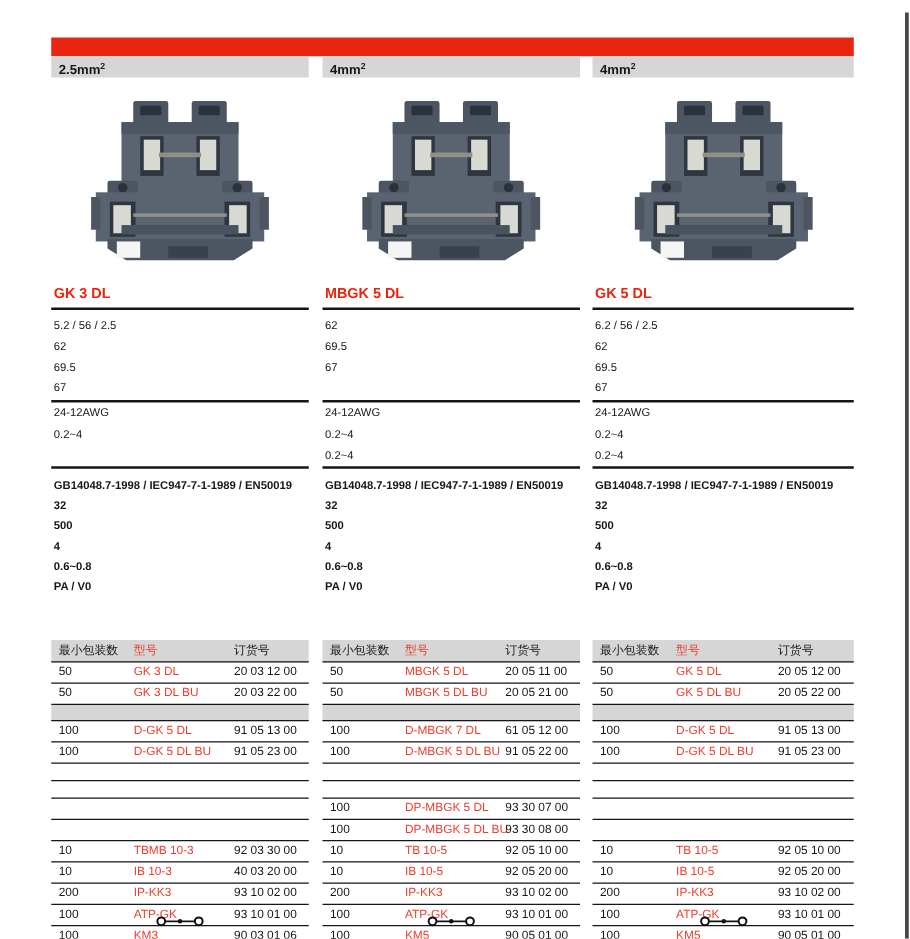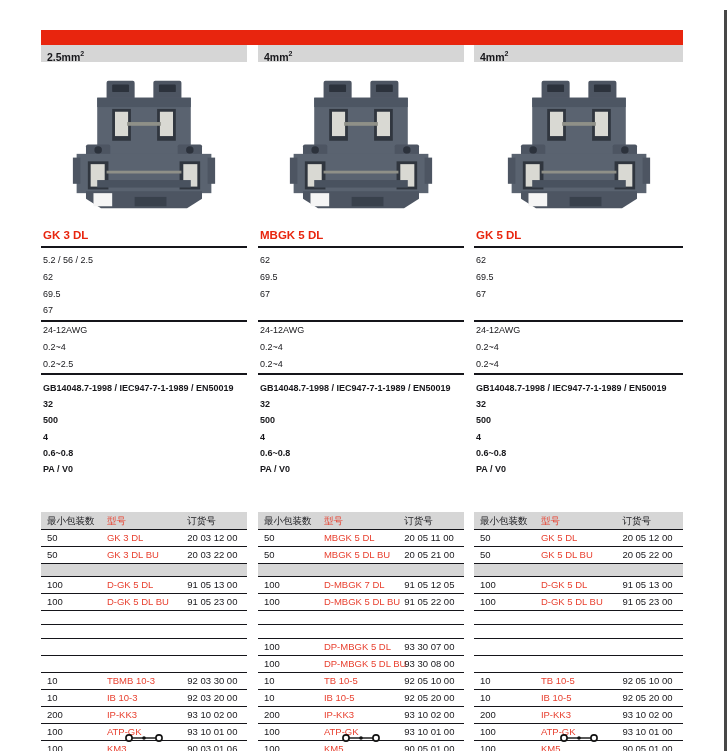--- a/index.html
+++ b/index.html
@@ -28,21 +28,21 @@
   .thead{position:relative;height:17px;line-height:17px;background:var(--bar-gray);
     border-bottom:1.5px solid #15151a;font-size:9.5px;margin-top:35px;}
   .trow{position:relative;height:16px;line-height:16px;border-bottom:1.5px solid #15151a;font-size:9.5px;}
   .trow.spacer{height:12px;background:var(--bar-gray);}
   .trow.empty{height:13px;}
   .grayband{height:13px;background:var(--bar-gray);}
   .cq{position:absolute;left:6px;white-space:nowrap;}
   .cm{position:absolute;left:32%;white-space:nowrap;}
   .co{position:absolute;left:71%;white-space:nowrap;}
   .trow .cm{color:var(--model-red);}
-  .thead .cm{color:var(--model-red);}
+  .thead .cm{color:var(--model-red);font-family:Liberation Mono, monospace;}
   .csym{position:absolute;top:730px;left:50%;transform:translateX(-50%);}
 </style>
 </head>
 <body style="--accent-red: #e8250e; --model-red: #e84130; --bar-gray: #d6d6d6; --line-black: #15151a; --product-body: #5a6370;">
 
 <div class="redbar"></div>
 <div class="edge"></div>
 <div class="col c0">
     <div class="seclabel">
       <span>2.5mm</span><sup>2</sup>
@@ -82,21 +82,20 @@
     <div class="specs sa" style="top:252px">
       <div class="sline">5.2 / 56 / 2.5</div>
       <div class="sline">62</div>
       <div class="sline">69.5</div>
       <div class="sline">67</div>
     </div>
     <div class="tline" style="top:320px"></div>
     <div class="specs sb" style="top:322px">
       <div class="sline">24-12AWG</div>
       <div class="sline">0.2~4</div>
-      <div class="sline">0.2~2.5</div>
     </div>
     <div class="tline thick" style="top:373px"></div>
     <div class="specs sc" style="top:380px">
       <div class="sline">GB14048.7-1998 / IEC947-7-1-1989 / EN50019</div>
       <div class="sline">32</div>
       <div class="sline">500</div>
       <div class="sline">4</div>
       <div class="sline">0.6~0.8</div>
       <div class="sline">PA / V0</div>
     </div>
@@ -132,21 +131,21 @@
       <div class="trow"></div>
       <div class="trow"></div>
       <div class="trow">
         <span class="cq">10</span>
         <span class="cm">TBMB 10-3</span>
         <span class="co">92 03 30 00</span>
       </div>
       <div class="trow">
         <span class="cq">10</span>
         <span class="cm">IB 10-3</span>
-        <span class="co">92 03 20 00</span>
+        <span class="co">40 03 20 00</span>
       </div>
       <div class="trow">
         <span class="cq">200</span>
         <span class="cm">IP-KK3</span>
         <span class="co">93 10 02 00</span>
       </div>
       <div class="trow">
         <span class="cq">100</span>
         <span class="cm">ATP-GK</span>
         <span class="co">93 10 01 00</span>
@@ -235,21 +234,21 @@
       </div>
       <div class="trow">
         <span class="cq">50</span>
         <span class="cm">MBGK 5 DL BU</span>
         <span class="co">20 05 21 00</span>
       </div>
       <div class="trow spacer"></div>
       <div class="trow">
         <span class="cq">100</span>
         <span class="cm">D-MBGK 7 DL</span>
-        <span class="co">91 05 12 05</span>
+        <span class="co">61 05 12 00</span>
       </div>
       <div class="trow">
         <span class="cq">100</span>
         <span class="cm">D-MBGK 5 DL BU</span>
         <span class="co">91 05 22 00</span>
       </div>
       <div class="trow empty"></div>
       <div class="trow empty"></div>
       <div class="trow">
         <span class="cq">100</span>
@@ -326,20 +325,21 @@
   <rect x="122" y="91" width="15" height="24" fill="#d9d9d3"></rect>
   <rect x="40" y="98" width="80" height="3" fill="#8f9088"></rect>
   <rect x="30" y="108" width="100" height="8" fill="#49525f"></rect>
   <path d="M18 120 h124 v8 l-16 10 h-92 l-16 -10 z" fill="#4d5562"></path>
   <rect x="26" y="122" width="20" height="14" fill="#f5f5f5"></rect>
   <rect x="70" y="126" width="34" height="10" fill="#39414c"></rect>
 </svg></div>
     <div class="ptitle">GK 5 DL</div>
     <div class="tline" style="top:246px"></div>
     <div class="specs sa" style="top:252px">
+      <div class="sline">6.2 / 56 / 2.5</div>
       <div class="sline">62</div>
       <div class="sline">69.5</div>
       <div class="sline">67</div>
     </div>
     <div class="tline" style="top:320px"></div>
     <div class="specs sb" style="top:322px">
       <div class="sline">24-12AWG</div>
       <div class="sline">0.2~4</div>
       <div class="sline">0.2~4</div>
     </div>

